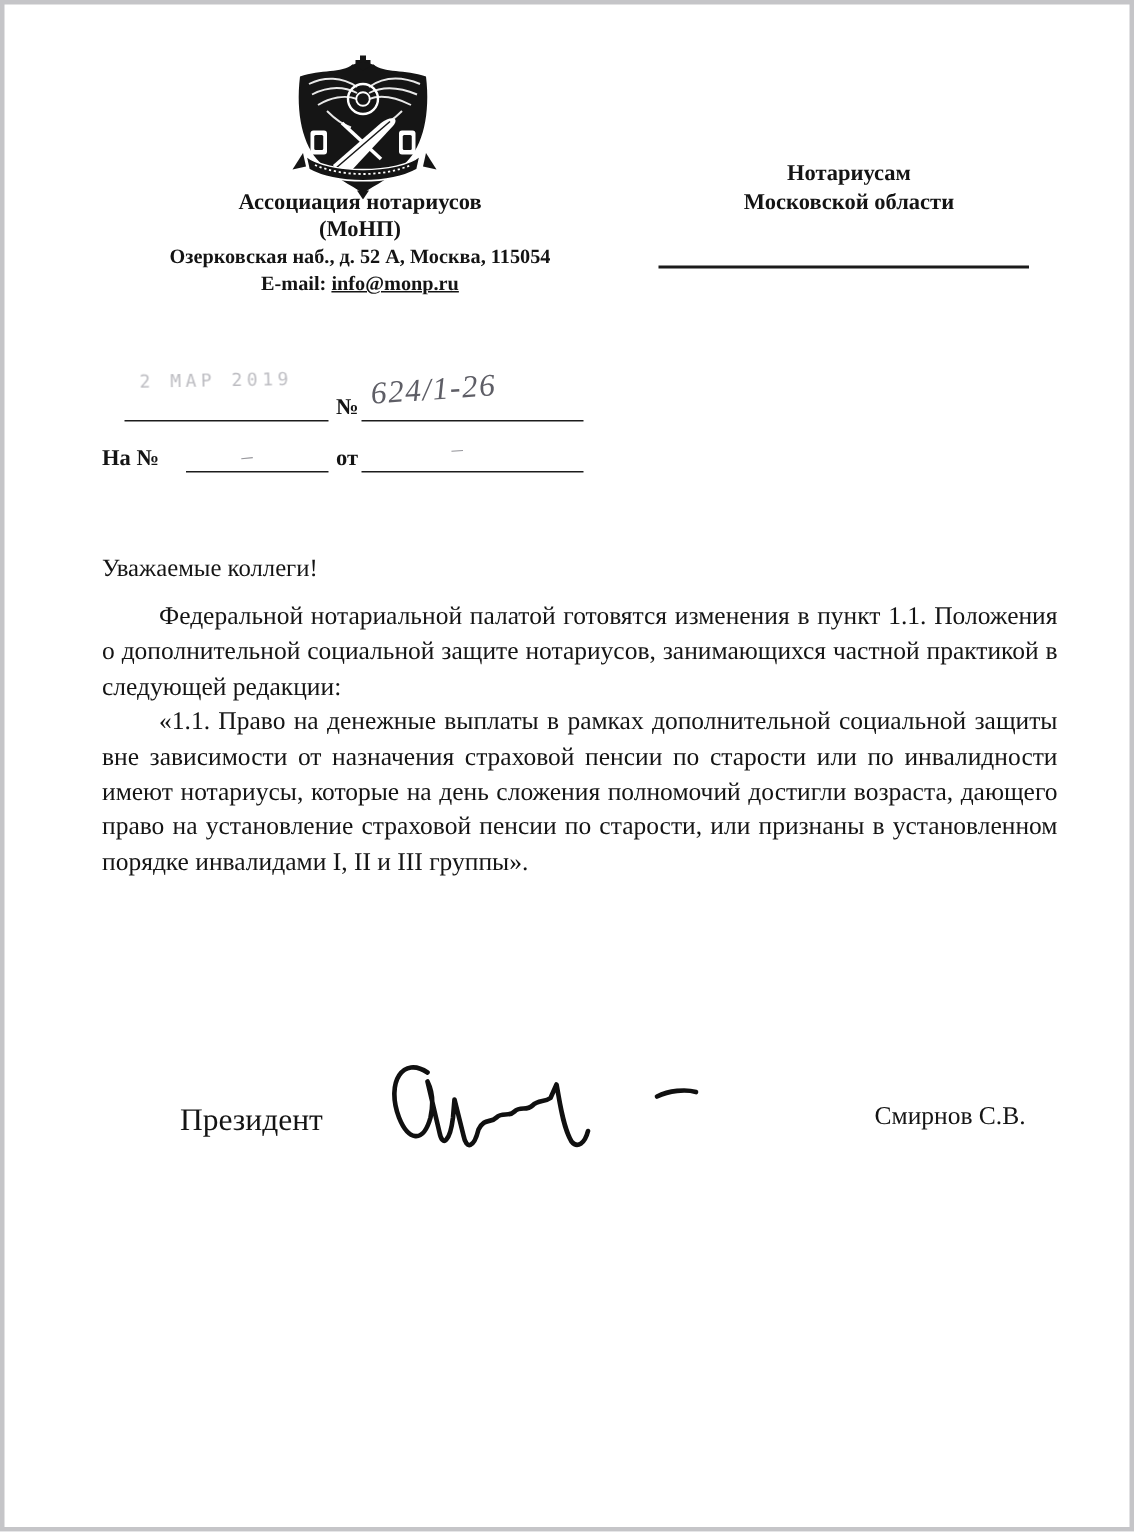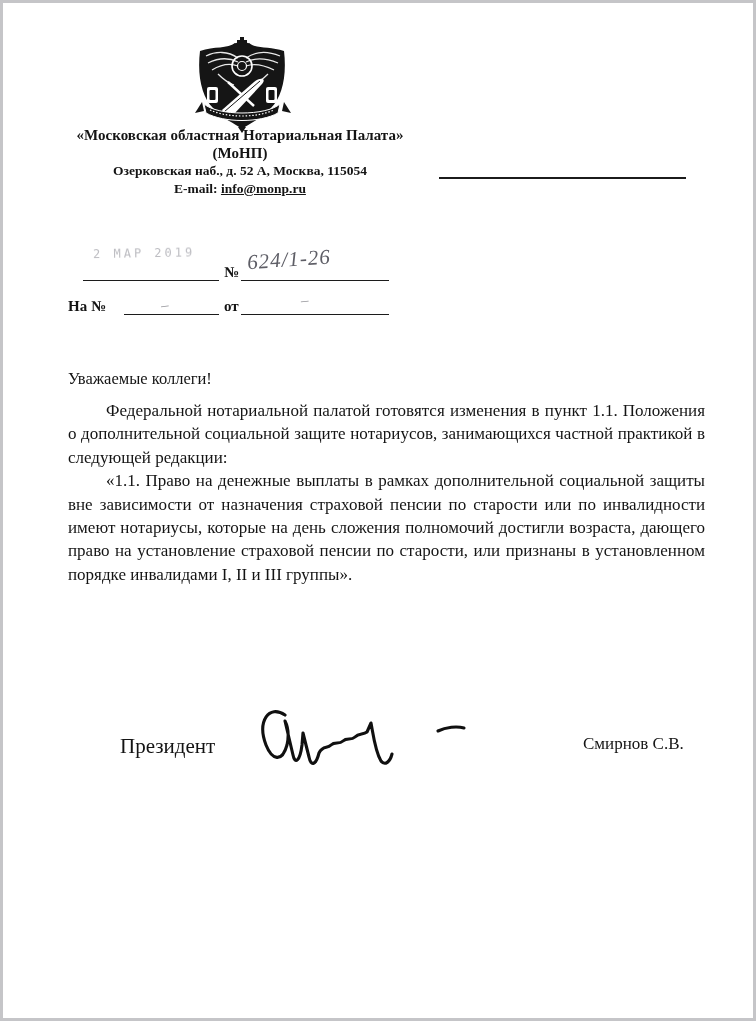--- a/index.html
+++ b/index.html
@@ -90,26 +90,30 @@
       <rect x="80.5" y="54" width="6" height="10" rx="1" fill="#151515"></rect>
       <path d="M40 46 L66 70" stroke="#ffffff" stroke-width="2.4"></path>
       <path d="M34 74 L66 46 C72 41 79 42 74 48 L46 78 C42 81 36 79 34 74 Z" fill="#ffffff"></path>
       <path d="M36 76 L72 45" stroke="#151515" stroke-width="1"></path>
       <path d="M16 68 C30 80 78 80 92 68 L90 77 C72 87 36 87 18 77 Z" fill="#151515" stroke="#ffffff" stroke-width="1"></path>
       <path d="M22 74 C40 82 68 82 86 74" stroke="#ffffff" stroke-width="1.2" stroke-dasharray="1.5 1.8" fill="none"></path>
     </svg>
   </div>
 
   <div class="abs org-block">
-    <div class="org-line">«Московская областная Нотариальная Палата»</div>
+    <div class="org-line">Ассоциация нотариусов</div>
     <div class="org-line">(МоНП)</div>
     <div class="org-small">Озерковская наб., д. 52 А, Москва, 115054</div>
     <div class="org-small"><span>E-mail: </span><span class="email-link">info@monp.ru</span></div>
   </div>
 
+  <div class="abs recipient">
+    <div>Нотариусам</div>
+    <div>Московской области</div>
+  </div>
   <div class="abs recipient-line"></div>
 
   <div class="abs stamp">2 МАР 2019</div>
 
   <div class="abs rule" style="left:80px;top:277px;width:136px;"></div>
   <div class="abs ref-label" style="left:221px;top:261px;">№</div>
   <div class="abs rule" style="left:238px;top:277px;width:148px;"></div>
   <div class="abs handwriting">624/1-26</div>
 
   <div class="abs ref-label" style="left:65px;top:295px;">На №</div>

